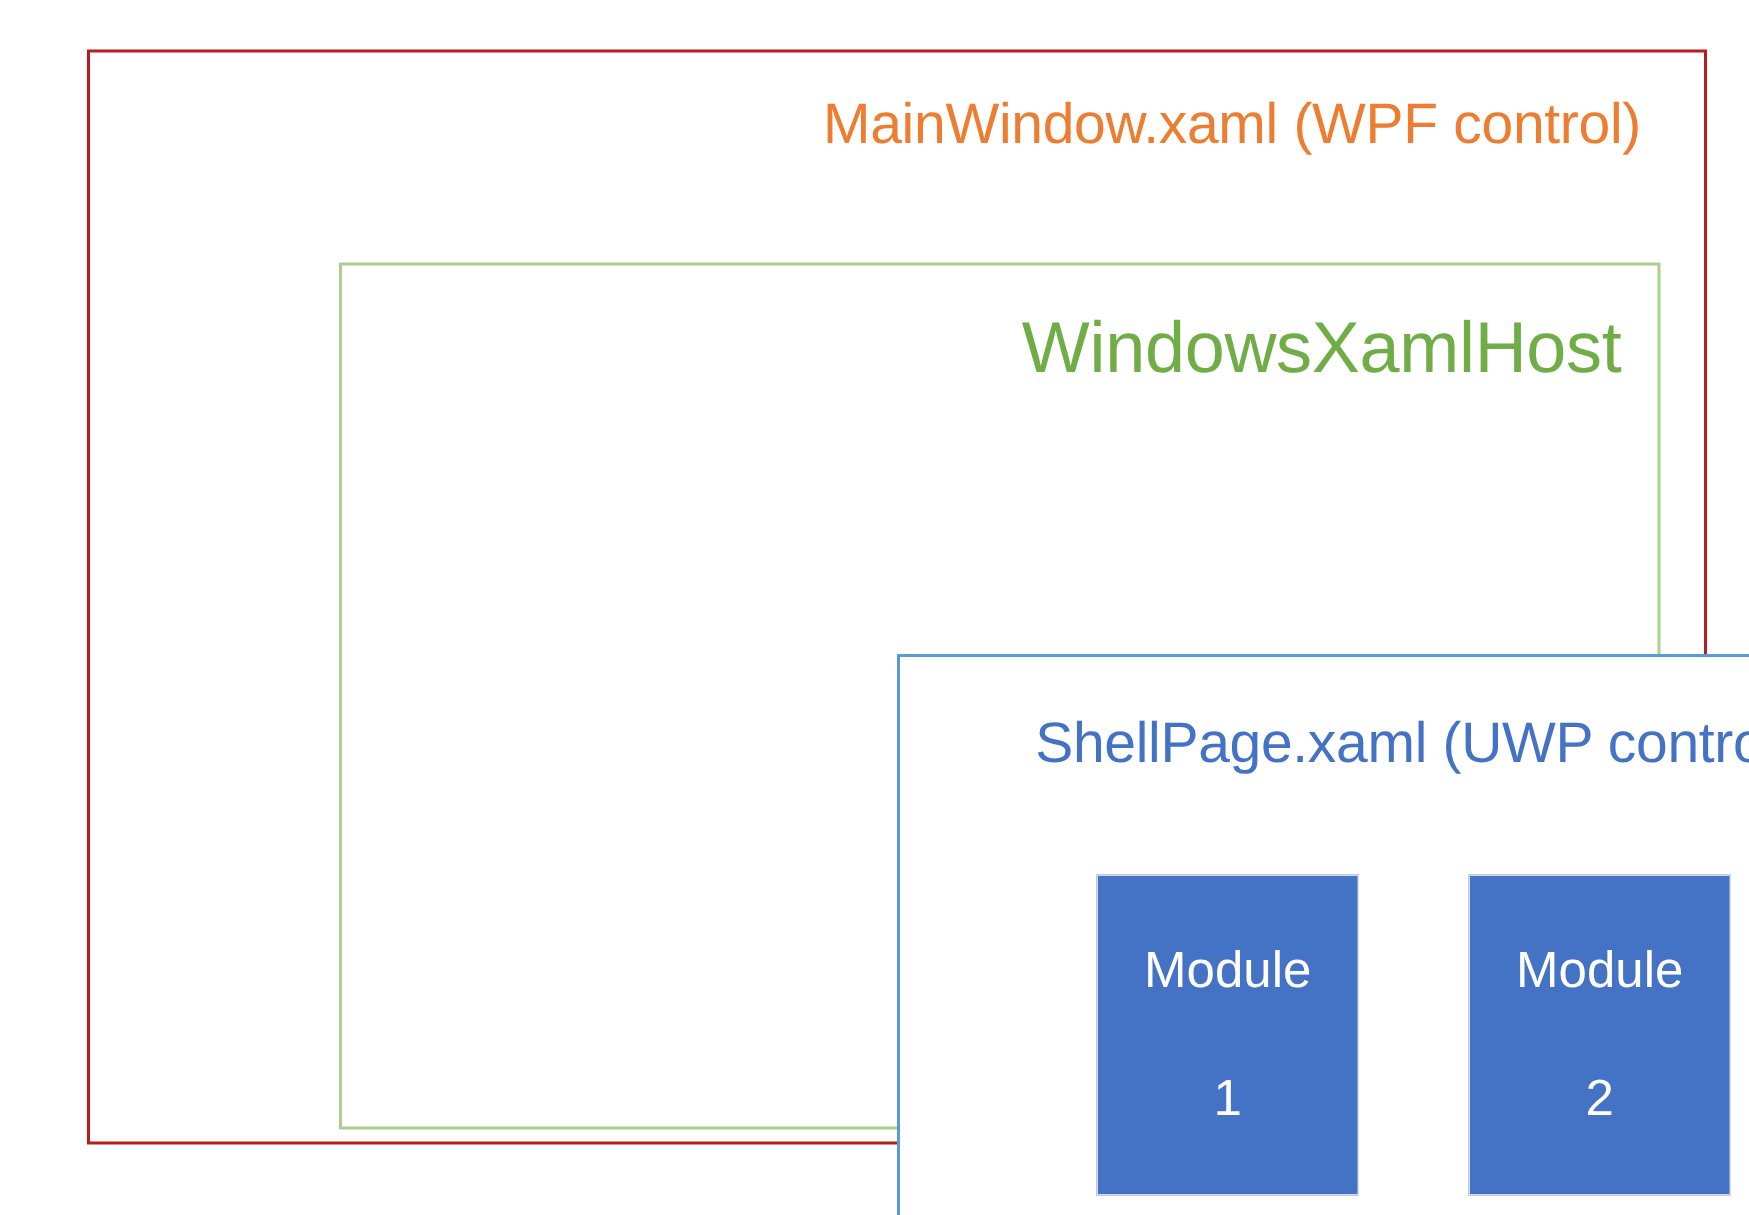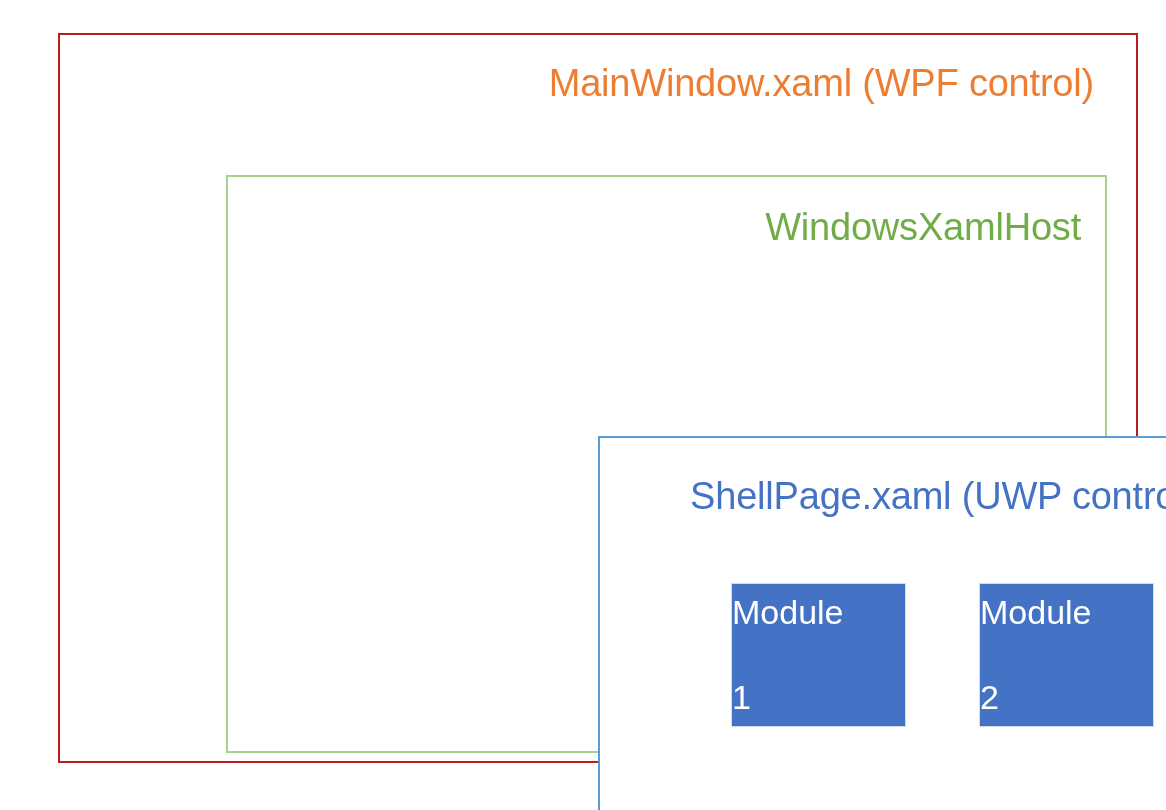--- a/index.html
+++ b/index.html
@@ -45,21 +45,21 @@
     width: 881px;
     height: 578px;
     box-sizing: border-box;
     border: 2px solid #A9D18E;
     background: #ffffff;
   }
   .host-label {
     position: absolute;
     right: 24px;
     top: 30px;
-    font-size: 38px;
+    font-size: 48px;
     line-height: 1.1;
     color: #70AD47;
     white-space: nowrap;
     letter-spacing: -0.2px;
   }
 
   
   .uwp-box {
     position: absolute;
     left: 370px;
@@ -86,27 +86,27 @@
     position: absolute;
     left: 0;
     top: 0;
     width: 100%;
     height: 100%;
   }
   .module-box {
     position: absolute;
     top: 145px;
     width: 175px;
-    height: 144px;
+    height: 214px;
     box-sizing: border-box;
     background: #4472C4;
     border: 1px solid #D6DCE5;
     display: flex;
     flex-direction: column;
-    align-items: flex-start;
+    align-items: center;
     justify-content: center;
     color: #ffffff;
     font-size: 34px;
     line-height: 1.22;
     text-align: center;
     gap: 44px;
   }
   .module-1 { left: 131px; }
   .module-2 { left: 379px; }
   .module-name { display: block; }

